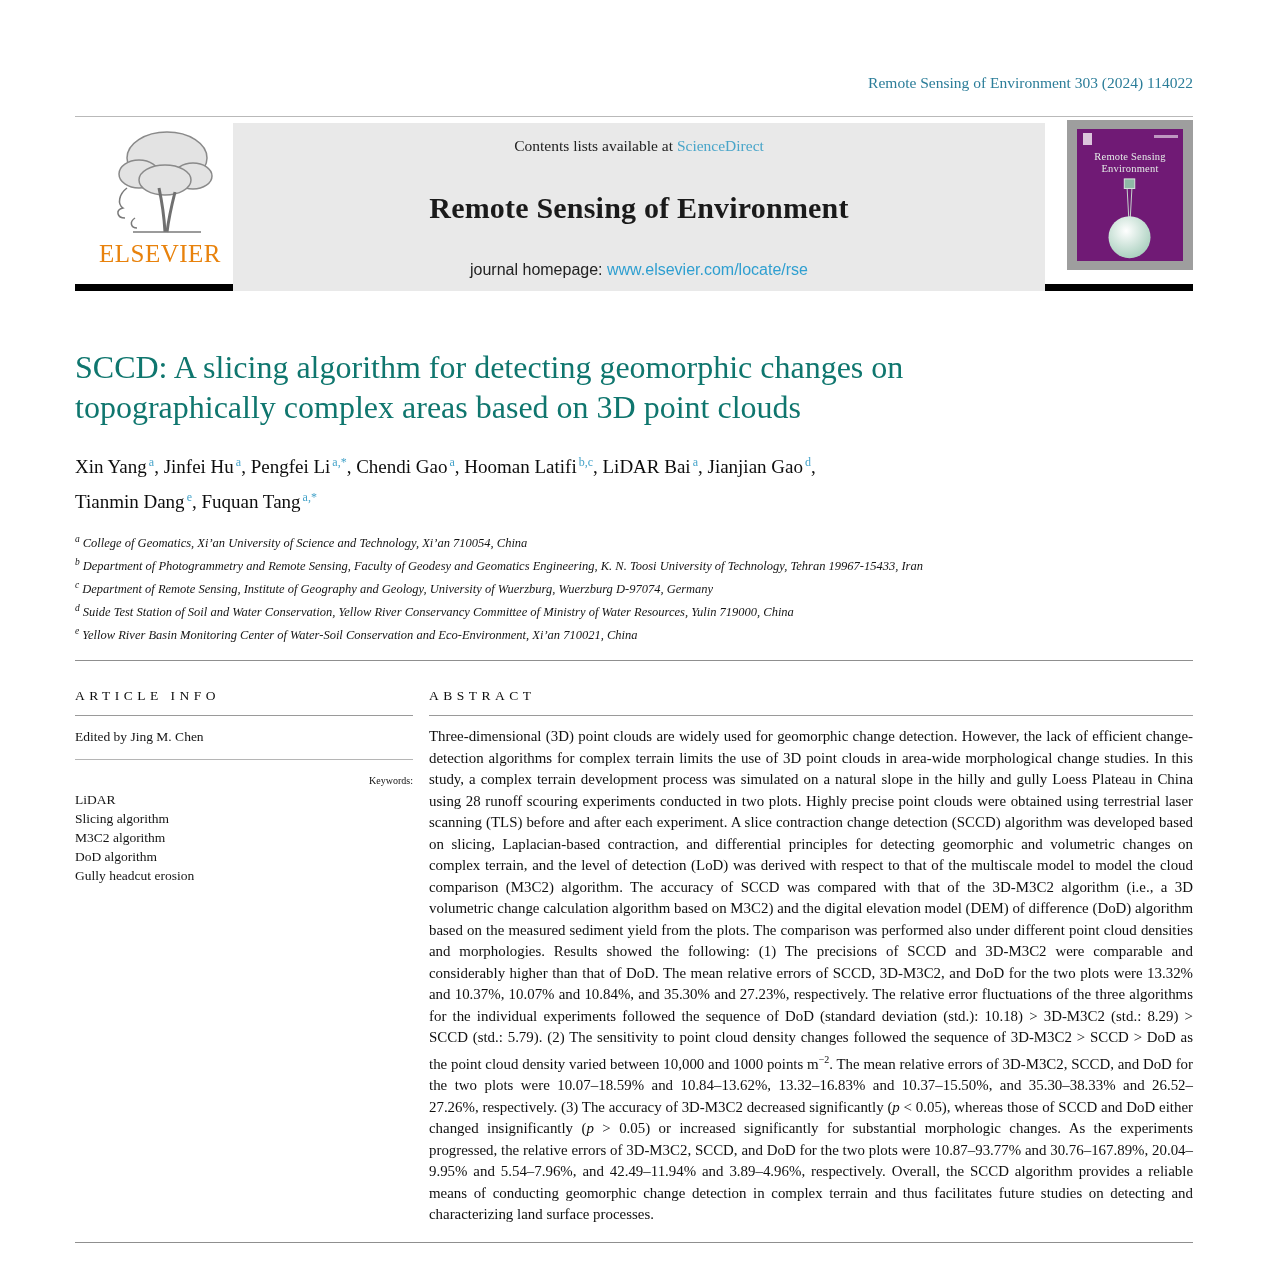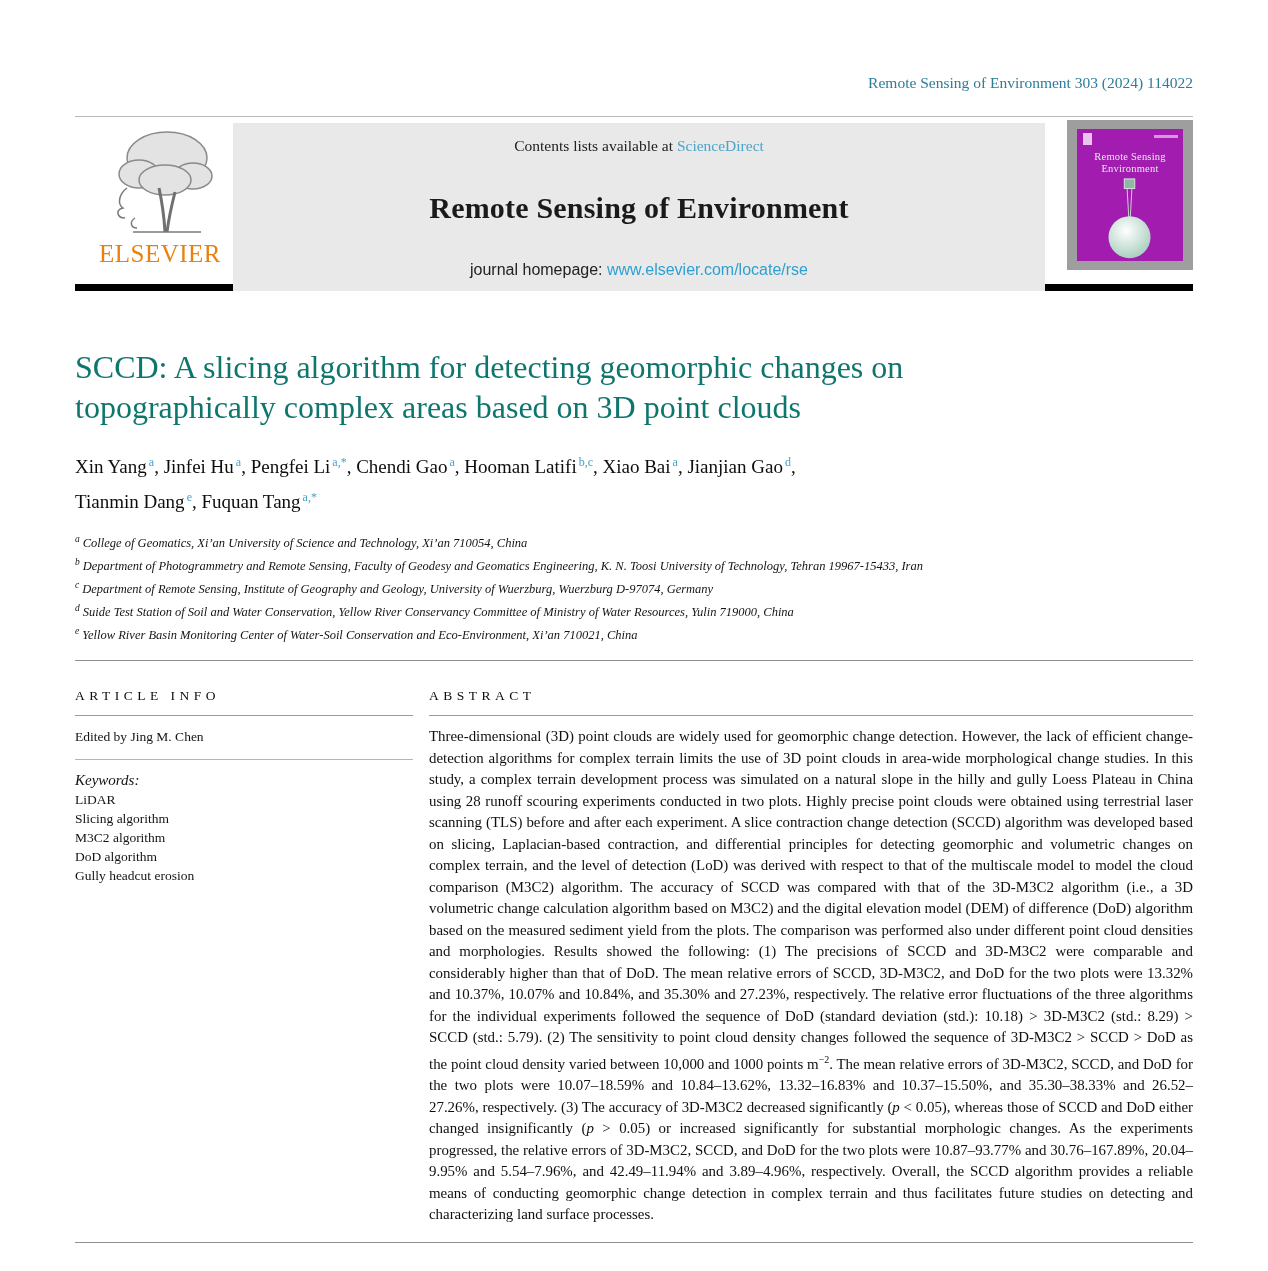--- a/index.html
+++ b/index.html
@@ -40,21 +40,21 @@
   .contents-line .link { color: #49a5c9; }
   .banner-title { font-size: 30px; font-weight: 600; color: #1a1a1a; letter-spacing: 0.2px; }
   .homepage-line { font-family: "Liberation Sans", sans-serif; font-size: 16px; color: #222; }
   .homepage-line .link { color: #2f9fd0; }
 
   .cover-thumb {
     width: 126px; height: 150px; background: #9e9e9e;
     padding: 9px 10px; position: relative;
   }
   .cover-inner {
-    width: 100%; height: 100%; background: #a21caf;
+    width: 100%; height: 100%; background: #701a75;
     position: relative; display: flex; flex-direction: column; align-items: center;
   }
   .cover-colophon { position: absolute; left: 6px; top: 4px; width: 9px; height: 12px; background: rgba(255,255,255,0.75); }
   .cover-issn { position: absolute; right: 5px; top: 6px; width: 24px; height: 3px; background: rgba(255,255,255,0.55); }
   .cover-title {
     margin-top: 22px; color: #e4ece7; font-size: 10.5px; line-height: 12px;
     white-space: pre-line; text-align: center; letter-spacing: 0.2px;
   }
   .cover-art { margin-top: 2px; }
 
@@ -77,21 +77,21 @@
 
   
   .columns { display: flex; margin-top: 27px; }
   .col-left { width: 338px; margin-right: 16px; flex: none; }
   .col-right { flex: 1; }
 
   .col-heading { font-size: 13.5px; letter-spacing: 4.5px; color: #0d0d0d; }
   .heading-rule { border: 0; border-top: 1.5px solid #9a9a9a; margin-top: 11px; }
   .edited-by { margin-top: 13px; font-size: 13.5px; color: #141414; }
   .subsection-rule { border: 0; border-top: 1px solid #b5b5b5; margin-top: 14px; }
-  .keywords-label { margin-top: 11px; font-style: italic; font-size: 15px; line-height: 19px; }
+  .keywords-label { margin-top: 11px; font-size: 10px; line-height: 19px; text-align: right; }
   .keyword-item { font-size: 13.5px; line-height: 19px; color: #141414; }
 
   .abstract-text {
     margin-top: 10px;
     font-size: 14.9px; line-height: 21.5px;
     text-align: justify; color: #0f0f0f;
   }
   .abstract-text sup { font-size: 10px; }
   .abstract-text i { font-style: italic; }
 
@@ -158,21 +158,21 @@
         </svg>
       </div>
     </div>
   </div>
 
   <div class="black-bar"></div>
 
   <h1 class="article-title">SCCD: A slicing algorithm for detecting geomorphic changes on
 topographically complex areas based on 3D point clouds</h1>
 
-  <div class="authors-line"><span>Xin Yang</span><sup>a</sup>, <span>Jinfei Hu</span><sup>a</sup>, <span>Pengfei Li</span><sup>a,*</sup>, <span>Chendi Gao</span><sup>a</sup>, <span>Hooman Latifi</span><sup>b,c</sup>, <span>Xiao Bai</span><sup>a</sup>, <span>Jianjian Gao</span><sup>d</sup>, <br><span>Tianmin Dang</span><sup>e</sup>, <span>Fuquan Tang</span><sup>a,*</sup></div>
+  <div class="authors-line"><span>Xin Yang</span><sup>a</sup>, <span>Jinfei Hu</span><sup>a</sup>, <span>Pengfei Li</span><sup>a,*</sup>, <span>Chendi Gao</span><sup>a</sup>, <span>Hooman Latifi</span><sup>b,c</sup>, <span>LiDAR Bai</span><sup>a</sup>, <span>Jianjian Gao</span><sup>d</sup>, <br><span>Tianmin Dang</span><sup>e</sup>, <span>Fuquan Tang</span><sup>a,*</sup></div>
 
   <div class="affiliations">
       <div class="affil"><sup>a</sup>College of Geomatics, Xi’an University of Science and Technology, Xi’an 710054, China</div>
       <div class="affil"><sup>b</sup>Department of Photogrammetry and Remote Sensing, Faculty of Geodesy and Geomatics Engineering, K. N. Toosi University of Technology, Tehran 19967-15433, Iran</div>
       <div class="affil"><sup>c</sup>Department of Remote Sensing, Institute of Geography and Geology, University of Wuerzburg, Wuerzburg D-97074, Germany</div>
       <div class="affil"><sup>d</sup>Suide Test Station of Soil and Water Conservation, Yellow River Conservancy Committee of Ministry of Water Resources, Yulin 719000, China</div>
       <div class="affil"><sup>e</sup>Yellow River Basin Monitoring Center of Water-Soil Conservation and Eco-Environment, Xi’an 710021, China</div>
     </div>
 
   <hr class="section-rule">

